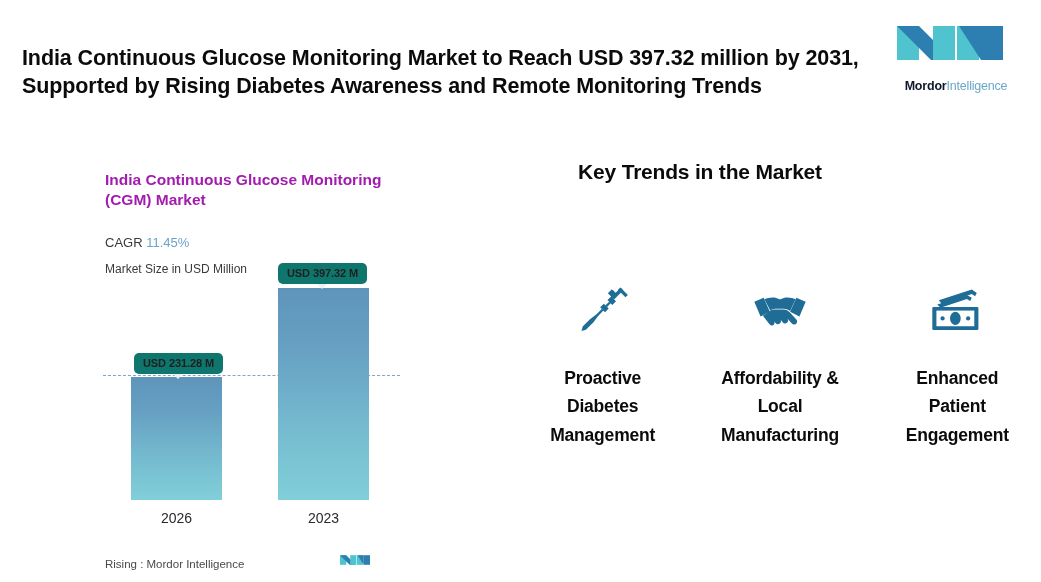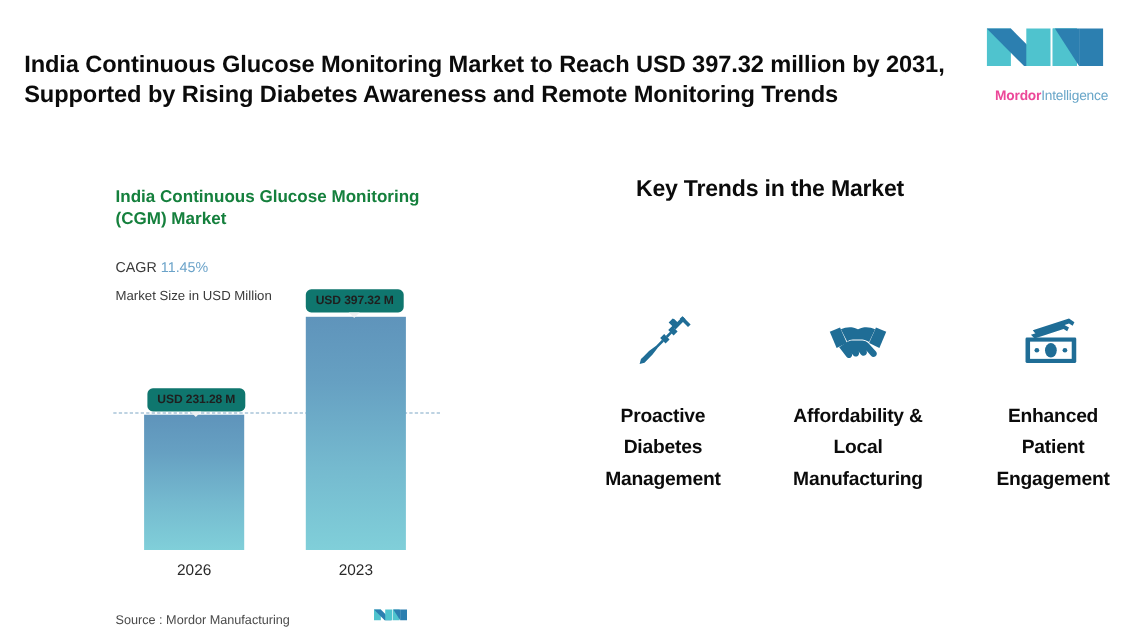--- a/index.html
+++ b/index.html
@@ -43,39 +43,39 @@
     width: 130px;
     text-align: center;
   }
   .logo-mark { display:block; margin: 0 auto; }
   .logo-text {
     margin-top: 3px;
     font-size: 12.5px;
     white-space: nowrap;
     letter-spacing: -0.2px;
   }
-  .logo-text .b { color:#ec4899; font-weight:bold;margin-left:12px; }
+  .logo-text .b { color:#0f172a; font-weight:bold;margin-left:12px; }
   .logo-text .l { color:#6aa7c9; font-weight:normal; }
 
   
   .chart-panel {
     position: absolute;
     left: 0;
     top: 150px;
     width: 470px;
     height: 420px;
   }
   .chart-title {
     position: absolute;
     left: 105px;
     top: 20px;
     width: 300px;
     font-size: 15.5px;
     font-weight: 600;
-    color: #15803d;
+    color: #a21caf;
     line-height: 1.3;
   }
   .chart-subtitle {
     position: absolute;
     left: 105px;
     top: 65px;
     font-size: 12px;
     color: #3a3a3a;
     margin-top: 47px;
   }
@@ -255,21 +255,21 @@
 
     <div class="callout callout-2026">USD 231.28 M</div>
 
     <div class="callout callout-2031">USD 397.32 M</div>
 
     <div class="bar-label l2026">2026</div>
 
     <div class="bar-label l2031">2023</div>
   </div>
 
-  <div class="source">Source :  Mordor Manufacturing</div>
+  <div class="source">Rising :  Mordor Intelligence</div>
 
   <span class="source-logo">
     <svg width="30" height="18" viewBox="0 0 106 58" xmlns="http://www.w3.org/2000/svg">
       <polygon points="0,12 22,12 22,46 0,46" fill="#4fc3ce"></polygon>
       <polygon points="0,12 22,12 56,46 34,46 0,12" fill="#2c7fb0"></polygon>
       <polygon points="36,12 58,12 58,46 36,46" fill="#4fc3ce"></polygon>
       <polygon points="60,12 82,12 82,46 60,46" fill="#4fc3ce"></polygon>
       <polygon points="84,12 106,12 106,46 84,46" fill="#2c7fb0"></polygon>
       <polygon points="62,12 84,12 84,46 62,12" fill="#2c7fb0"></polygon>
     </svg>

